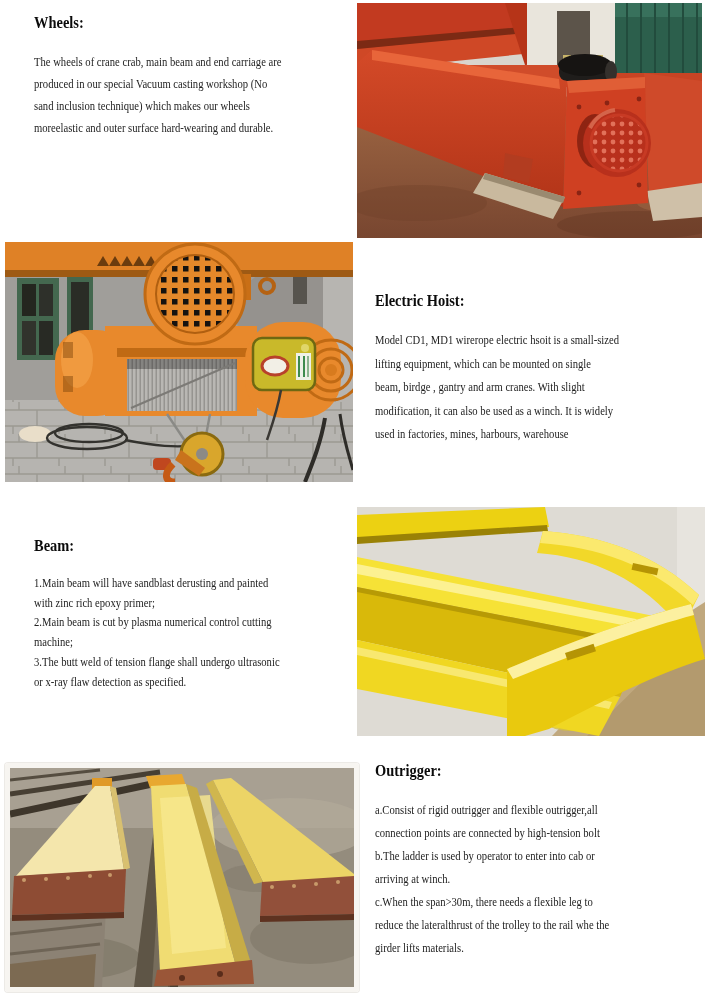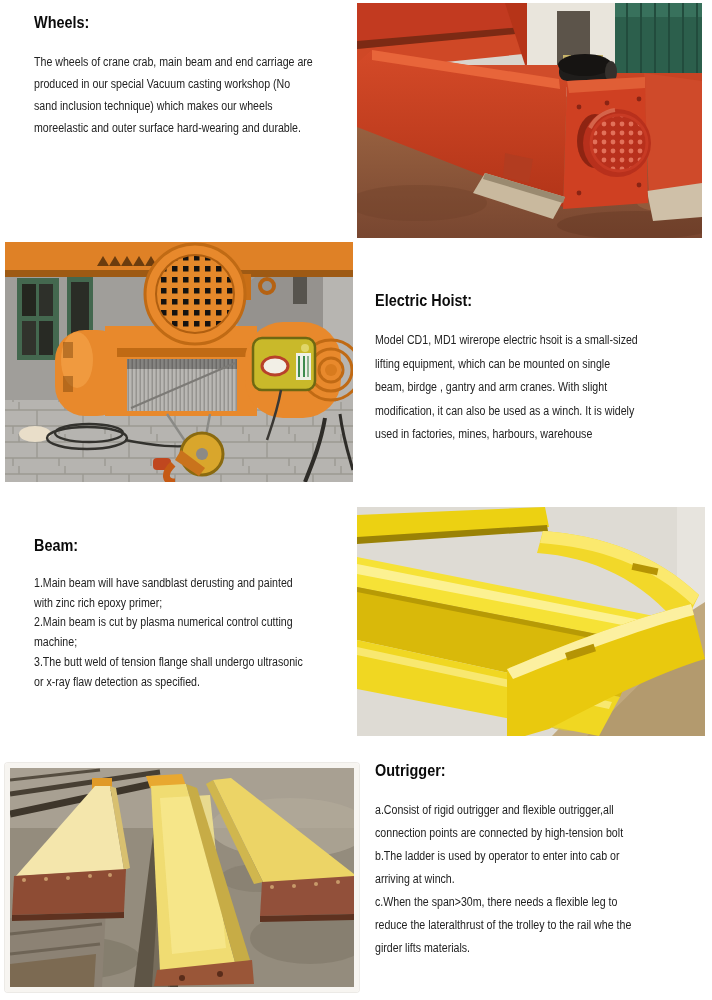--- a/index.html
+++ b/index.html
@@ -1,17 +1,17 @@
 <!DOCTYPE html>
 <html><head>
 <meta charset="utf-8">
 <style>
   html,body{margin:0;padding:0;background:#ffffff;}
   .page{position:relative;width:712px;height:1000px;background:#ffffff;overflow:hidden;
-        font-family:Liberation Sans, sans-serif;}
+        font-family:Liberation Serif, serif;}
   .text-block{position:absolute;transform:scaleX(0.85);transform-origin:0 0;color:#1c1c1c;}
   .heading{font-weight:bold;font-size:17px;line-height:22px;color:#0b0b0b;letter-spacing:0;}
   .body{margin-top:17px;font-size:12.5px;color:#222;}
   .body .line{white-space:nowrap;}
   .lh22 .line{line-height:22px;}
   .lh24 .line{line-height:23.5px;}
   .lh20 .line{line-height:19.7px;}
   .lh23 .line{line-height:23px;}
   .photo{position:absolute;display:block;line-height:0;}
   .photo svg{display:block;}

